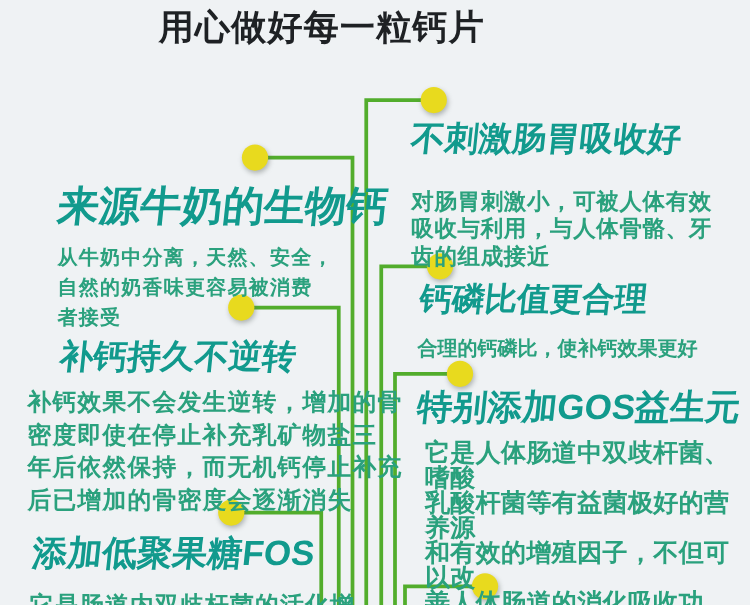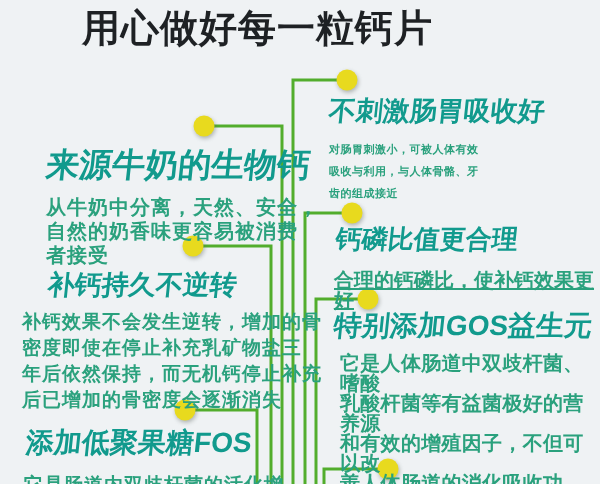--- a/index.html
+++ b/index.html
@@ -6,21 +6,21 @@
   .stage{
     position:relative;
     width:600px;height:484px;
     overflow:hidden;
     background:var(--c-bg,#eff2f4);
     font-family:"Liberation Sans",sans-serif;
   }
   .title{
     position:absolute;left:0;top:3px;width:515px;
     margin:0;text-align:center;
-    font-size:38px;font-weight:bold;letter-spacing:1px;
+    font-size:28px;font-weight:bold;letter-spacing:1px;
     color:var(--c-title,#1e2124);
   }
   .connectors{position:absolute;left:0;top:0;}
   .connectors path{
     fill:none;
     stroke:var(--c-line,#52ad2c);
     stroke-width:3;
   }
   .connectors circle{
     fill:var(--c-dot,#e8da1e);
@@ -37,34 +37,34 @@
   }
   .fb{
     margin:0;
     font-weight:bold;
     color:var(--c-body,#2aa17d);
     white-space:pre-line;
   }
   
   .f-l1{left:44px;top:143px;}
   .f-l1 .fh{font-size:33px;}
-  .f-l1 .fb{margin:7px 0 8px 2px;font-size:20px;line-height:24px;letter-spacing:1px;}
+  .f-l1 .fb{margin:7px 0 8px 2px;font-size:16px;line-height:24px;letter-spacing:1px;}
   .f-l2{left:22px;top:267px;}
   .f-l2 .fh{margin-left:24px;font-size:27px;}
   .f-l2 .fb{margin-top:7px;font-size:19px;line-height:26px;letter-spacing:1px;font-family:Liberation Mono, monospace;}
   .f-l3{left:24px;top:424px;}
   .f-l3 .fh{font-size:28px;}
   .f-l3 .fb{margin-top:10px;font-size:19px;line-height:26px;letter-spacing:1px;}
   
   .f-r1{left:327px;top:93px;}
   .f-r1 .fh{font-size:27px;}
-  .f-r1 .fb{margin:9px 0 0 2px;font-size:11px;line-height:22px;letter-spacing:0.5px;}
+  .f-r1 .fb{margin:21px 0 0 2px;font-size:18px;line-height:22px;letter-spacing:0.5px;}
   .f-r2{left:334px;top:222px;}
   .f-r2 .fh{font-size:26px;}
-  .f-r2 .fb{margin-top:13px;font-size:20px;line-height:20px;text-decoration:underline;}
+  .f-r2 .fb{margin-top:13px;font-size:16px;line-height:20px;}
   .f-r3{left:332px;top:307px;}
   .f-r3 .fh{font-size:28px;}
   .f-r3 .fb{margin:8px 0 0 8px;font-size:20px;line-height:20px;letter-spacing:0.3px;}
 </style>
 </head>
 <body>
 
 <div class="stage">
 
   <h1 class="title">用心做好每一粒钙片</h1>

